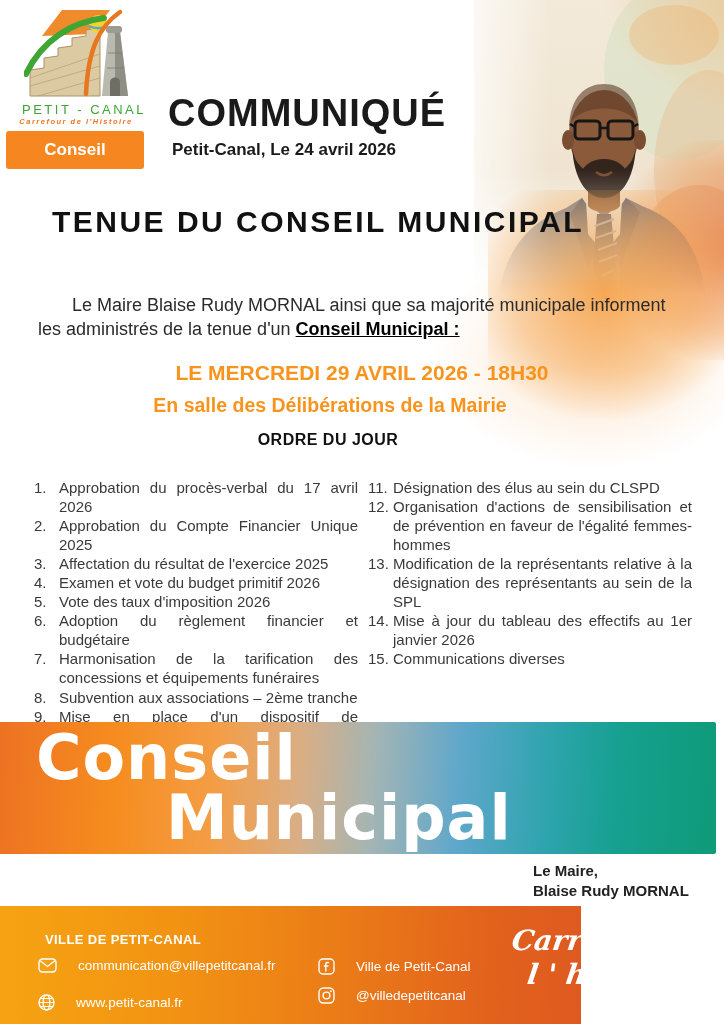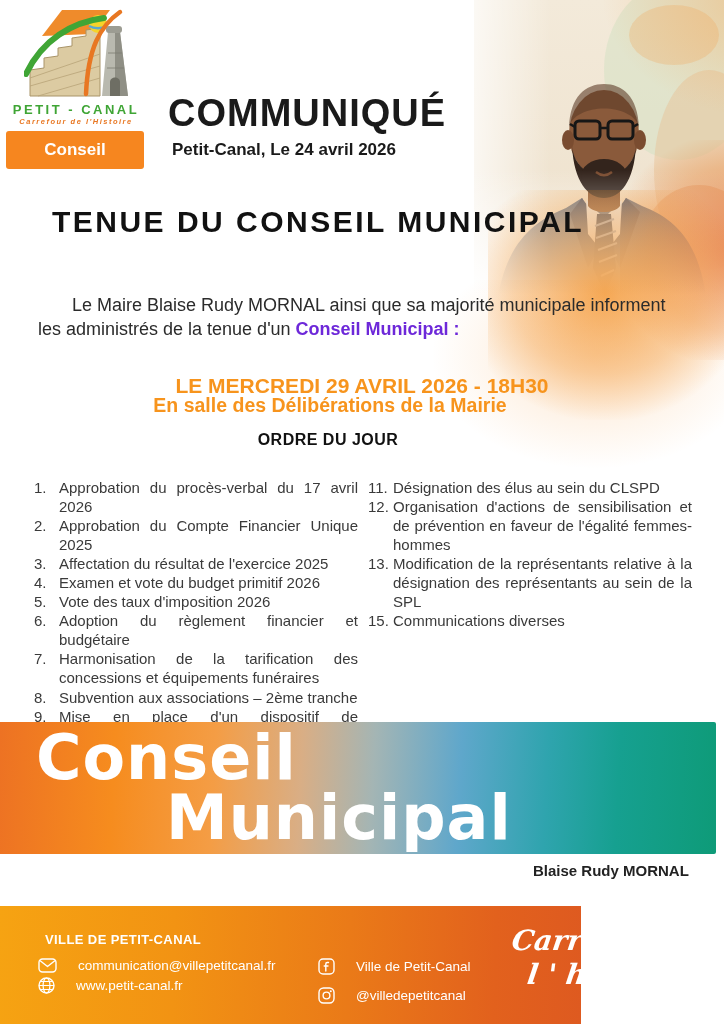--- a/index.html
+++ b/index.html
@@ -22,40 +22,40 @@
   .glow-right{left:620px;top:140px;width:160px;height:220px;z-index:3;
     background:radial-gradient(ellipse at 80% 50%,rgba(225,95,30,0.7) 0%,rgba(233,120,40,0.3) 55%,rgba(233,120,40,0) 78%);}
   .glow-corner{left:600px;top:-60px;width:200px;height:180px;z-index:3;
     background:radial-gradient(ellipse at 85% 30%,rgba(244,165,85,0.5) 0%,rgba(244,165,85,0) 70%);}
   .glow-soft{left:430px;top:280px;width:300px;height:190px;z-index:3;
     background:radial-gradient(ellipse at 55% 40%,rgba(246,160,70,0.28) 0%,rgba(246,160,70,0) 70%);}
 
   
   .logo{left:6px;top:6px;width:140px;z-index:5;}
   .logo-art{display:block;margin:2px auto 0 18px;}
-  .logo-name{margin-top:2px;text-align:center;color:#3FA535;font-weight:bold;
+  .logo-name{margin-top:2px;text-align:right;color:#3FA535;font-weight:normal;
     font-size:13px;letter-spacing:2.5px;white-space:nowrap;}
   .logo-tagline{text-align:center;color:#E87722;font-style:italic;font-weight:bold;
     font-size:7.5px;letter-spacing:1.5px;white-space:nowrap;}
   .logo-badge{margin-top:5px;width:138px;height:38px;background:#F6861F;border-radius:3px;
     color:#ffffff;font-weight:bold;font-size:17px;text-align:center;line-height:38px;}
 
   
   .communique{left:168px;top:92px;z-index:5;color:#1A1A1A;font-weight:800;
     font-size:38px;letter-spacing:1px;}
   .dateline{left:172px;top:140px;z-index:5;color:#1A1A1A;font-weight:bold;font-size:17px;}
 
   
   .doc-title{left:0;top:205px;width:636px;z-index:5;text-align:center;color:#111111;
     font-weight:800;font-size:30px;letter-spacing:2.5px;}
   .intro{left:38px;top:276px;width:650px;z-index:5;color:#2B2B2B;font-size:18px;
     line-height:1.33;text-indent:34px;text-align:left;}
-  .intro b{color:#6d28d9;}
+  .intro b{color:#000000;text-decoration:underline;}
   .meet-date{left:0;top:361px;width:724px;z-index:5;text-align:center;color:#F7941D;
-    font-weight:800;font-size:21px;margin-top:13px;}
+    font-weight:800;font-size:21px;}
   .meet-place{left:0;top:394px;width:660px;z-index:5;text-align:center;color:#F7941D;
     font-weight:800;font-size:19.5px;}
   .agenda-title{left:0;top:431px;width:656px;z-index:5;text-align:center;color:#111111;
     font-weight:800;font-size:16px;letter-spacing:0.5px;}
 
   .agenda{left:34px;top:478px;width:658px;z-index:5;display:flex;gap:10px;}
   .agenda-col{flex:1;color:#3A3A3A;font-size:15px;line-height:1.27;}
   .agenda-item{display:flex;}
   .agenda-item .num{flex:none;width:25px;}
   .agenda-item .txt{flex:1;text-align:justify;}
@@ -74,21 +74,21 @@
 
   
   .footer{left:0;top:906px;width:581px;height:118px;z-index:5;
     background:linear-gradient(92deg,#F6A312 0%,#F29313 30%,#EA7A18 60%,#E2611D 85%,#DE5A20 100%);}
   .footer-org{position:absolute;left:45px;top:26px;color:#ffffff;font-weight:800;
     font-size:13px;letter-spacing:0.4px;}
   .contact-row{position:absolute;display:flex;align-items:center;gap:21px;color:#ffffff;
     font-size:13.5px;}
   .contact-row svg{display:block;}
   .row-email{left:38px;top:52px;}
-  .row-web{left:38px;top:71px;}
+  .row-web{left:38px;top:88px;}
   .row-fb{left:318px;top:52px;}
   .row-ig{left:318px;top:81px;}
   .slogan{position:absolute;left:505px;top:18px;width:210px;text-align:center;color:#ffffff;
     font-family:"DejaVu Serif",serif;font-style:italic;font-weight:bold;
     font-size:28px;line-height:1.2;transform:skewX(-8deg);}
 </style>
 </head>
 <body>
 
 <div class="abs photo-wrap">
@@ -230,32 +230,37 @@
       </div>
       <div class="agenda-item">
         <span class="num">12.</span>
         <span class="txt">Organisation d'actions de sensibilisation et de prévention en faveur de l'égalité femmes-hommes</span>
       </div>
       <div class="agenda-item">
         <span class="num">13.</span>
         <span class="txt">Modification de la représentants relative à la désignation des représentants au sein de la SPL</span>
       </div>
       <div class="agenda-item">
+        <span class="num">14.</span>
+        <span class="txt">Mise à jour du tableau des effectifs au 1er janvier 2026</span>
+      </div>
+      <div class="agenda-item">
         <span class="num">15.</span>
         <span class="txt">Communications diverses</span>
       </div>
     </div>
 </div>
 
 <div class="abs banner">
   <div class="banner-line l1">Conseil</div>
   <div class="banner-line l2">Municipal</div>
 </div>
 
 <div class="abs signature">
+  <div>Le Maire,</div>
   <div>Blaise Rudy MORNAL</div>
 </div>
 
 <div class="abs footer">
   <div class="footer-org">VILLE DE PETIT-CANAL</div>
 
   <div class="contact-row row-email">
     <svg width="19" height="15" viewBox="0 0 19 15">
       <rect x="1" y="1" width="17" height="13" rx="3.5" fill="none" stroke="#ffffff" stroke-width="1.4"></rect>
       <path d="M2.5,3 L9.5,8.5 L16.5,3" fill="none" stroke="#ffffff" stroke-width="1.4" stroke-linecap="round" stroke-linejoin="round"></path>

